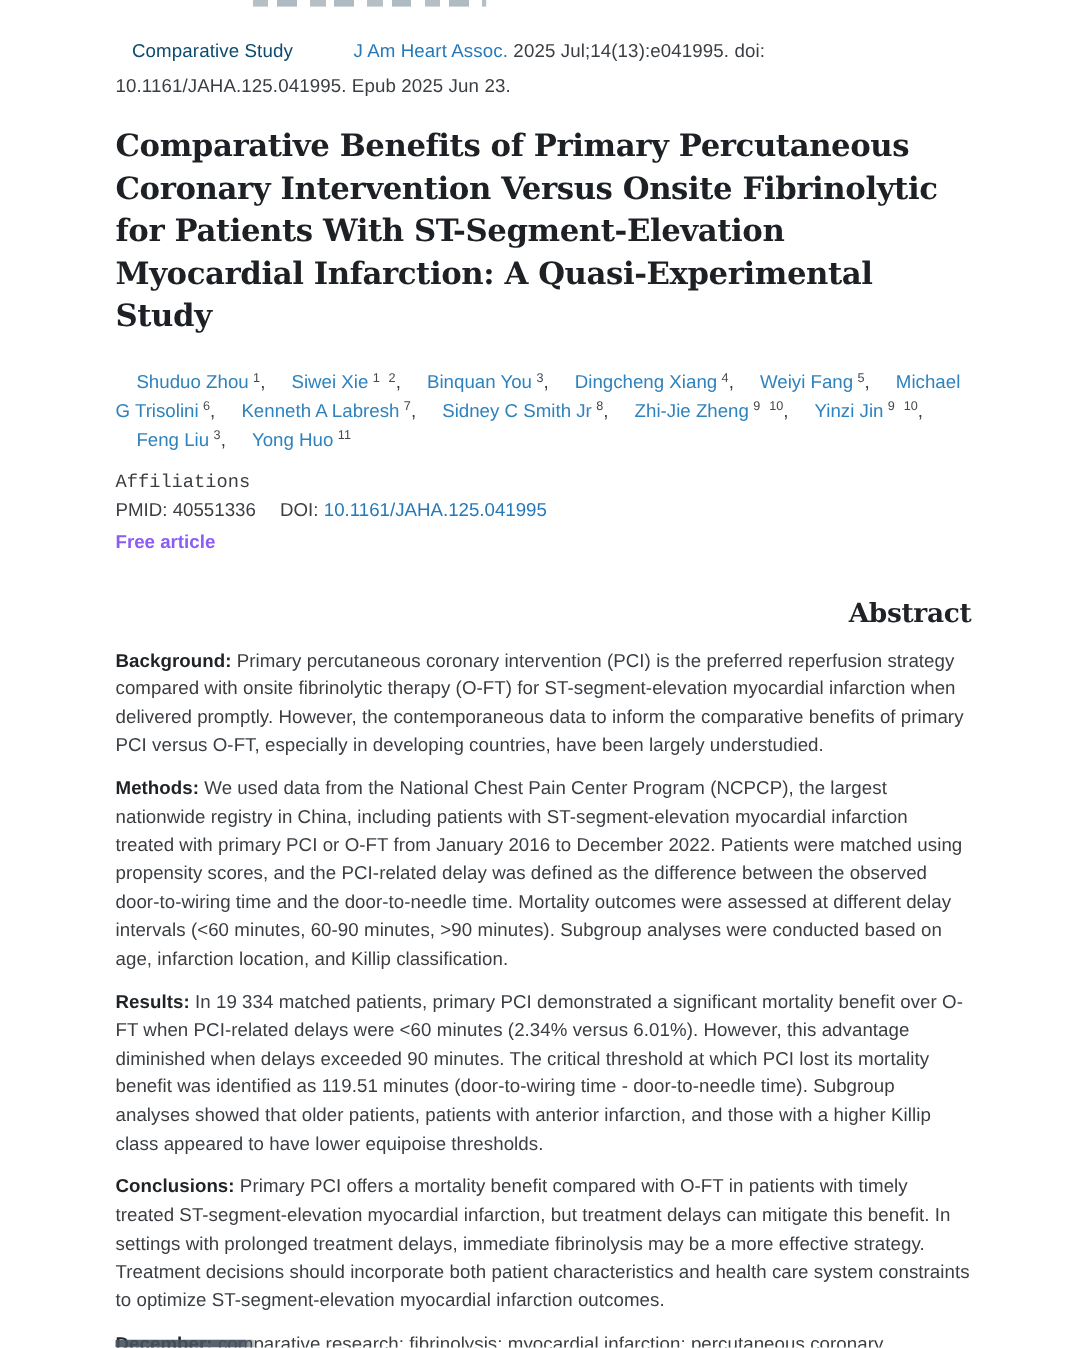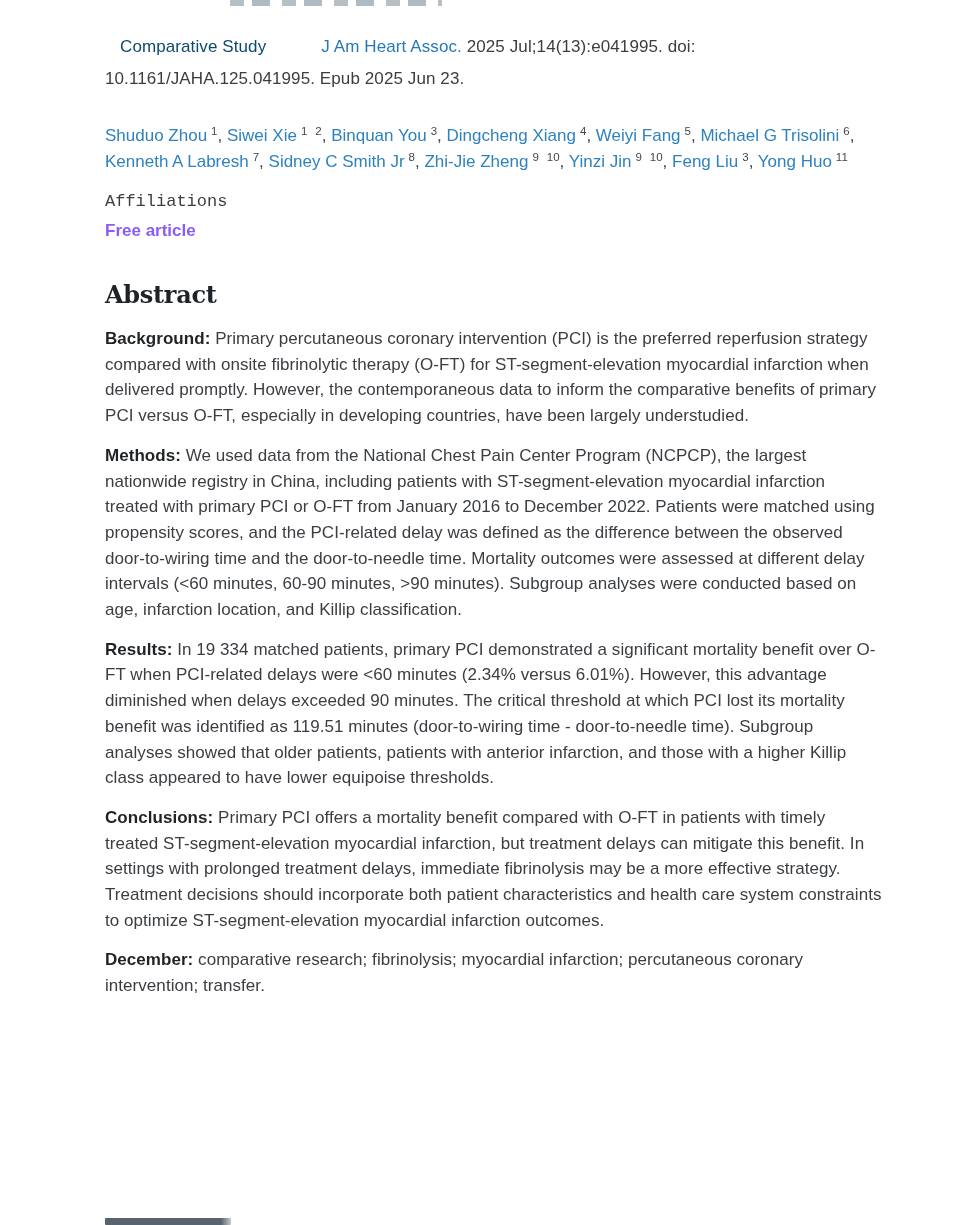--- a/index.html
+++ b/index.html
@@ -70,20 +70,21 @@
     margin-top: 28px;
     font-size: 17px;
     line-height: 26px;
     color: #3a3e42;
     width: 770px;
   }
   .authors a {
     color: #2e82bd;
     text-decoration: none;
     cursor: pointer;
+    margin-left: 19px;
   }
   .authors sup {
     font-size: 11.5px;
     color: #44484c;
     margin-left: 4px;
     vertical-align: 6px;
     line-height: 0;
   }
   .authors sup + sup { margin-left: 8px; }
   
@@ -109,20 +110,21 @@
     color: #8b5cf6;
   }
   
   h2.abstract-heading {
     margin-top: 39px;
     font-family: "DejaVu Serif", serif;
     font-weight: 700;
     font-size: 24px;
     letter-spacing: -0.3px;
     color: #1f2327;
+    text-align: right;
   }
   .abstract-body { margin-top: 17px; }
   .abstract-body p {
     font-size: 17px;
     line-height: 25.7px;
     margin-bottom: 14px;
     color: #3a3e42;
     width: 778px;
     letter-spacing: .05px;
   }
@@ -133,25 +135,31 @@
 </style>
 </head>
 <body>
 
 <div class="top-clip"></div>
 
 <div class="page">
 
   <p class="citation"><span class="pub-type">Comparative Study</span><a class="journal-link">J Am Heart Assoc.</a><span> 2025 Jul;14(13):e041995. doi: 10.1161/JAHA.125.041995. Epub 2025 Jun 23.</span></p>
 
+  <h1 class="title">Comparative Benefits of Primary Percutaneous Coronary Intervention Versus Onsite Fibrinolytic for Patients With ST-Segment-Elevation Myocardial Infarction: A Quasi-Experimental Study</h1>
 
   <div class="authors" id="authors"><a>Shuduo Zhou</a><sup>1</sup>, <a>Siwei Xie</a><sup>1</sup><sup>2</sup>, <a>Binquan You</a><sup>3</sup>, <a>Dingcheng Xiang</a><sup>4</sup>, <a>Weiyi Fang</a><sup>5</sup>, <a>Michael G Trisolini</a><sup>6</sup>, <a>Kenneth A Labresh</a><sup>7</sup>, <a>Sidney C Smith Jr</a><sup>8</sup>, <a>Zhi-Jie Zheng</a><sup>9</sup><sup>10</sup>, <a>Yinzi Jin</a><sup>9</sup><sup>10</sup>, <a>Feng Liu</a><sup>3</sup>, <a>Yong Huo</a><sup>11</sup></div>
 
   <div class="affiliations">Affiliations</div>
 
+  <div class="ids-row">
+    <span class="group"><span>PMID:</span>
+      <span>40551336</span></span><span><span>DOI:</span>
+      <a>10.1161/JAHA.125.041995</a></span>
+  </div>
 
   <div class="free-article">Free article</div>
 
   <h2 class="abstract-heading">Abstract</h2>
 
   <div class="abstract-body" id="abstract-body">
       <p><b>Background:</b> Primary percutaneous coronary intervention (PCI) is the preferred reperfusion strategy compared with onsite fibrinolytic therapy (O-FT) for ST-segment-elevation myocardial infarction when delivered promptly. However, the contemporaneous data to inform the comparative benefits of primary PCI versus O-FT, especially in developing countries, have been largely understudied.</p>
       <p><b>Methods:</b> We used data from the National Chest Pain Center Program (NCPCP), the largest nationwide registry in China, including patients with ST-segment-elevation myocardial infarction treated with primary PCI or O-FT from January 2016 to December 2022. Patients were matched using propensity scores, and the PCI-related delay was defined as the difference between the observed door-to-wiring time and the door-to-needle time. Mortality outcomes were assessed at different delay intervals (&lt;60 minutes, 60-90 minutes, &gt;90 minutes). Subgroup analyses were conducted based on age, infarction location, and Killip classification.</p>
       <p><b>Results:</b> In 19 334 matched patients, primary PCI demonstrated a significant mortality benefit over O-FT when PCI-related delays were &lt;60 minutes (2.34% versus 6.01%). However, this advantage diminished when delays exceeded 90 minutes. The critical threshold at which PCI lost its mortality benefit was identified as 119.51 minutes (door-to-wiring time - door-to-needle time). Subgroup analyses showed that older patients, patients with anterior infarction, and those with a higher Killip class appeared to have lower equipoise thresholds.</p>
       <p><b>Conclusions:</b> Primary PCI offers a mortality benefit compared with O-FT in patients with timely treated ST-segment-elevation myocardial infarction, but treatment delays can mitigate this benefit. In settings with prolonged treatment delays, immediate fibrinolysis may be a more effective strategy. Treatment decisions should incorporate both patient characteristics and health care system constraints to optimize ST-segment-elevation myocardial infarction outcomes.</p>

